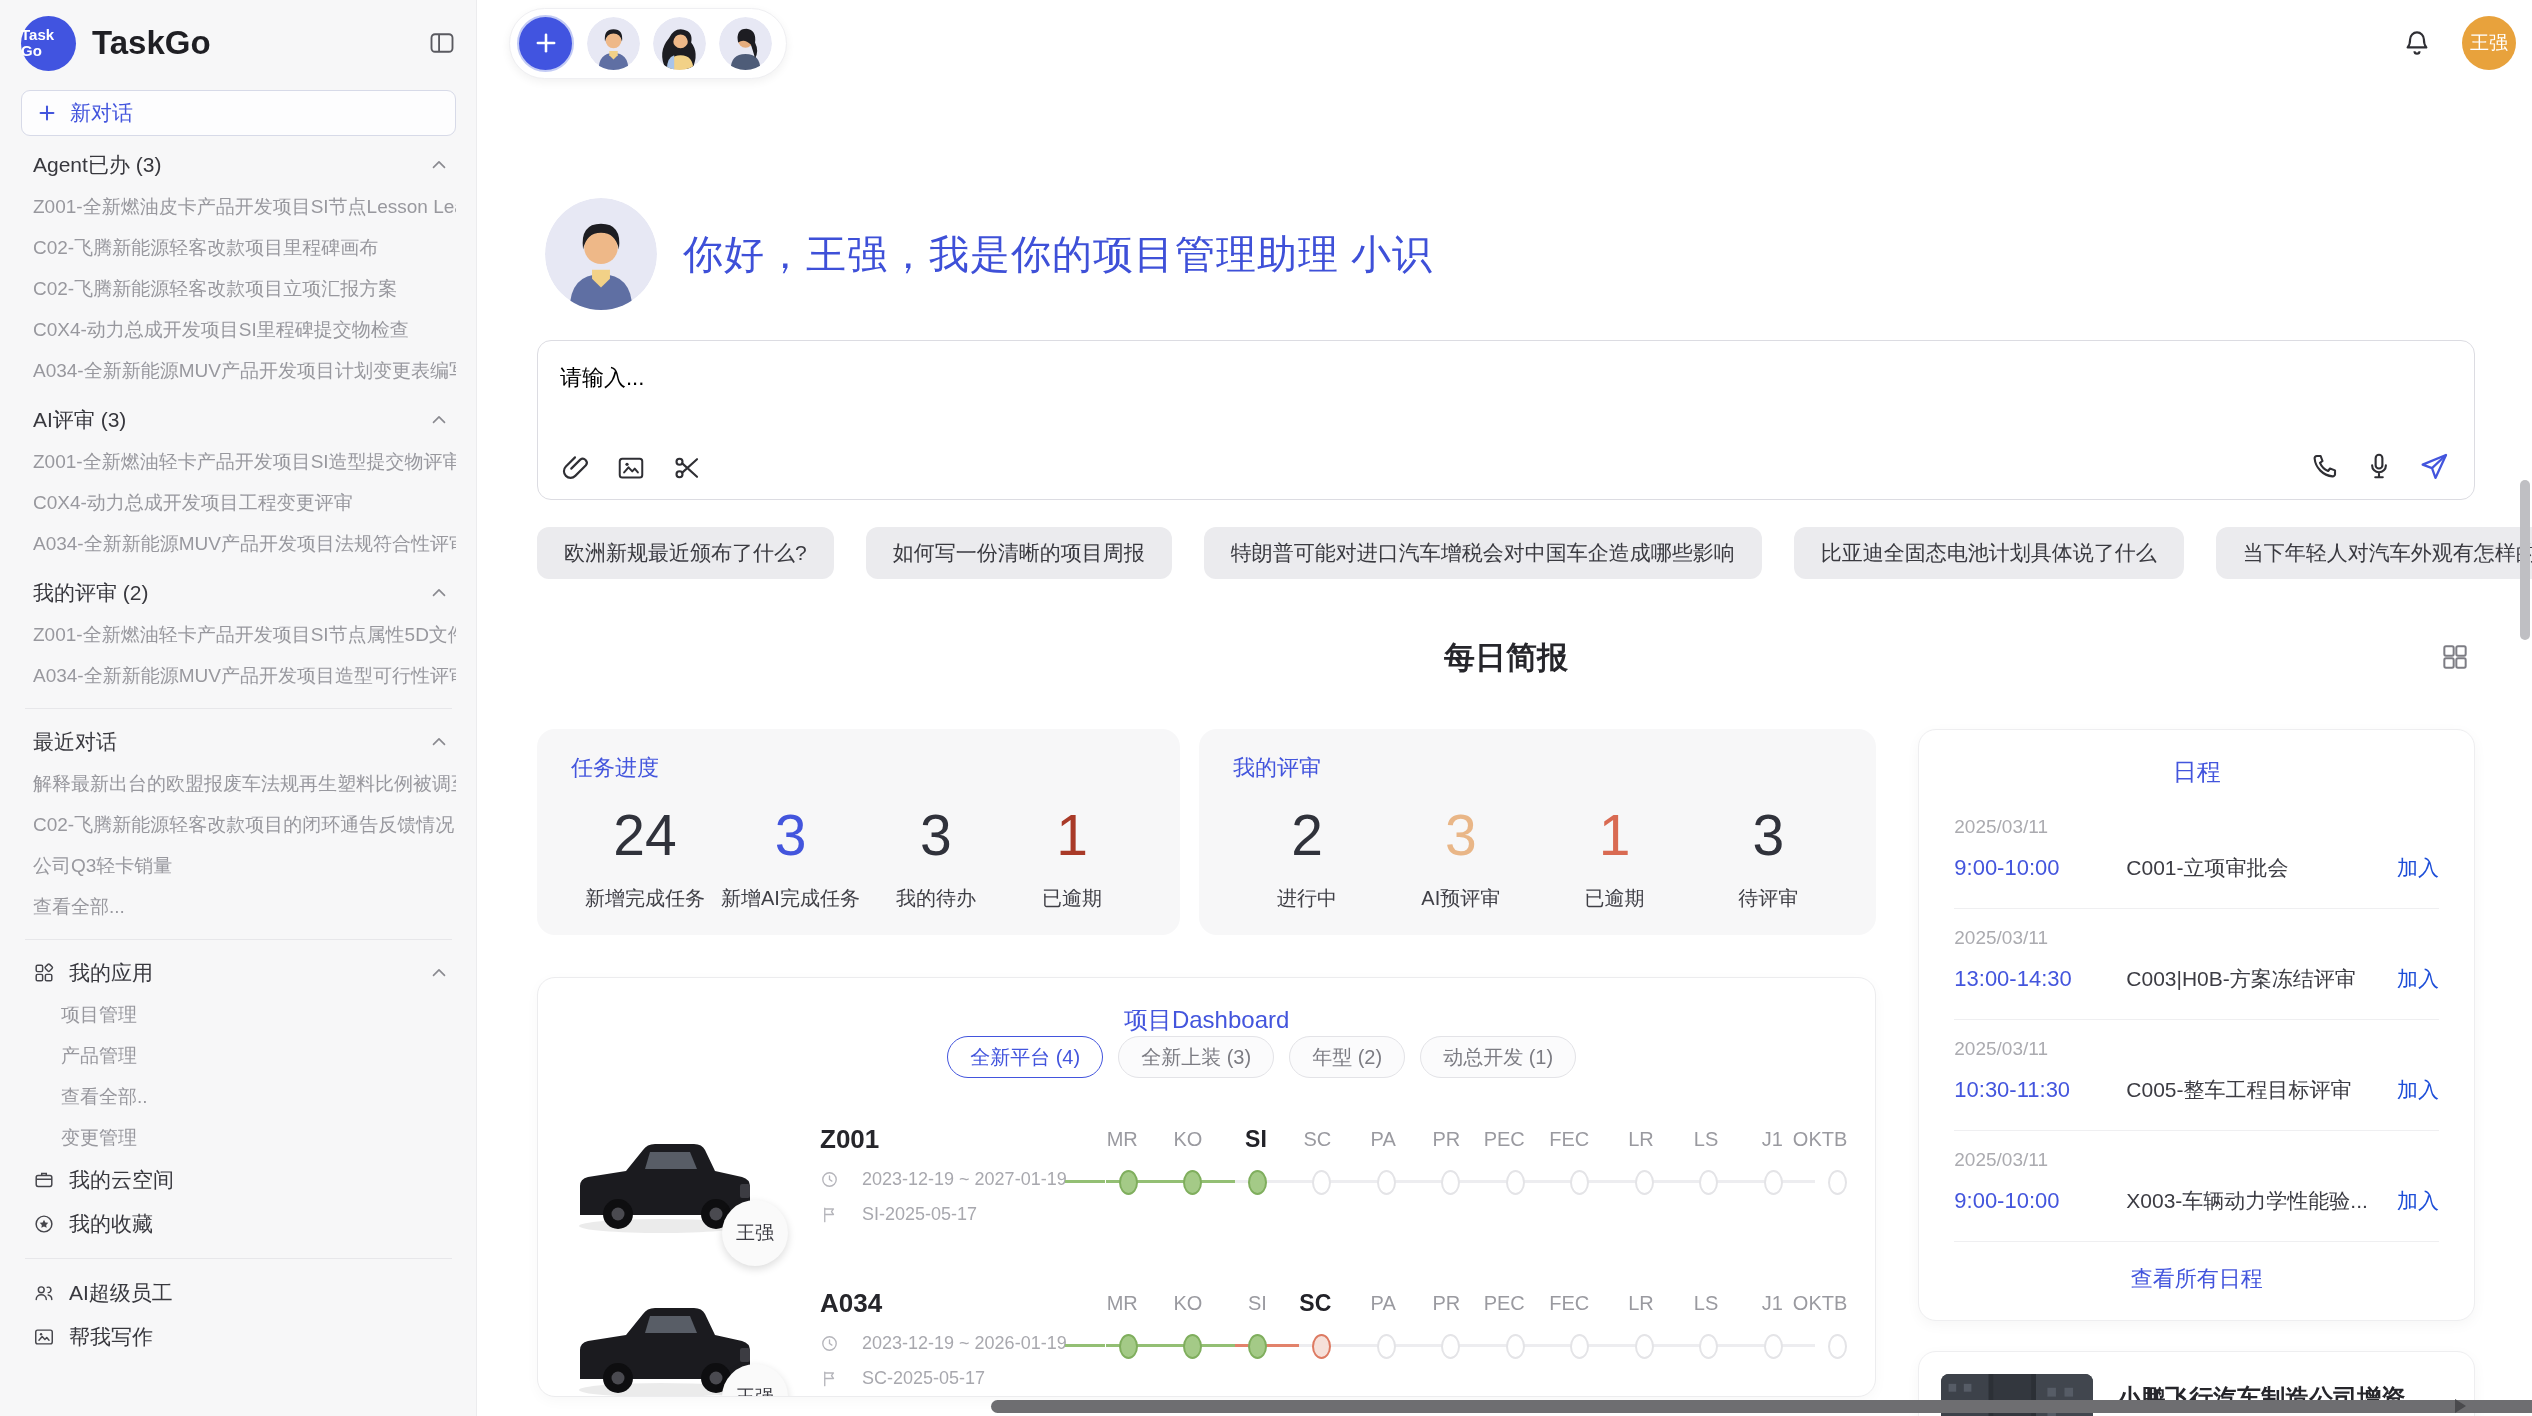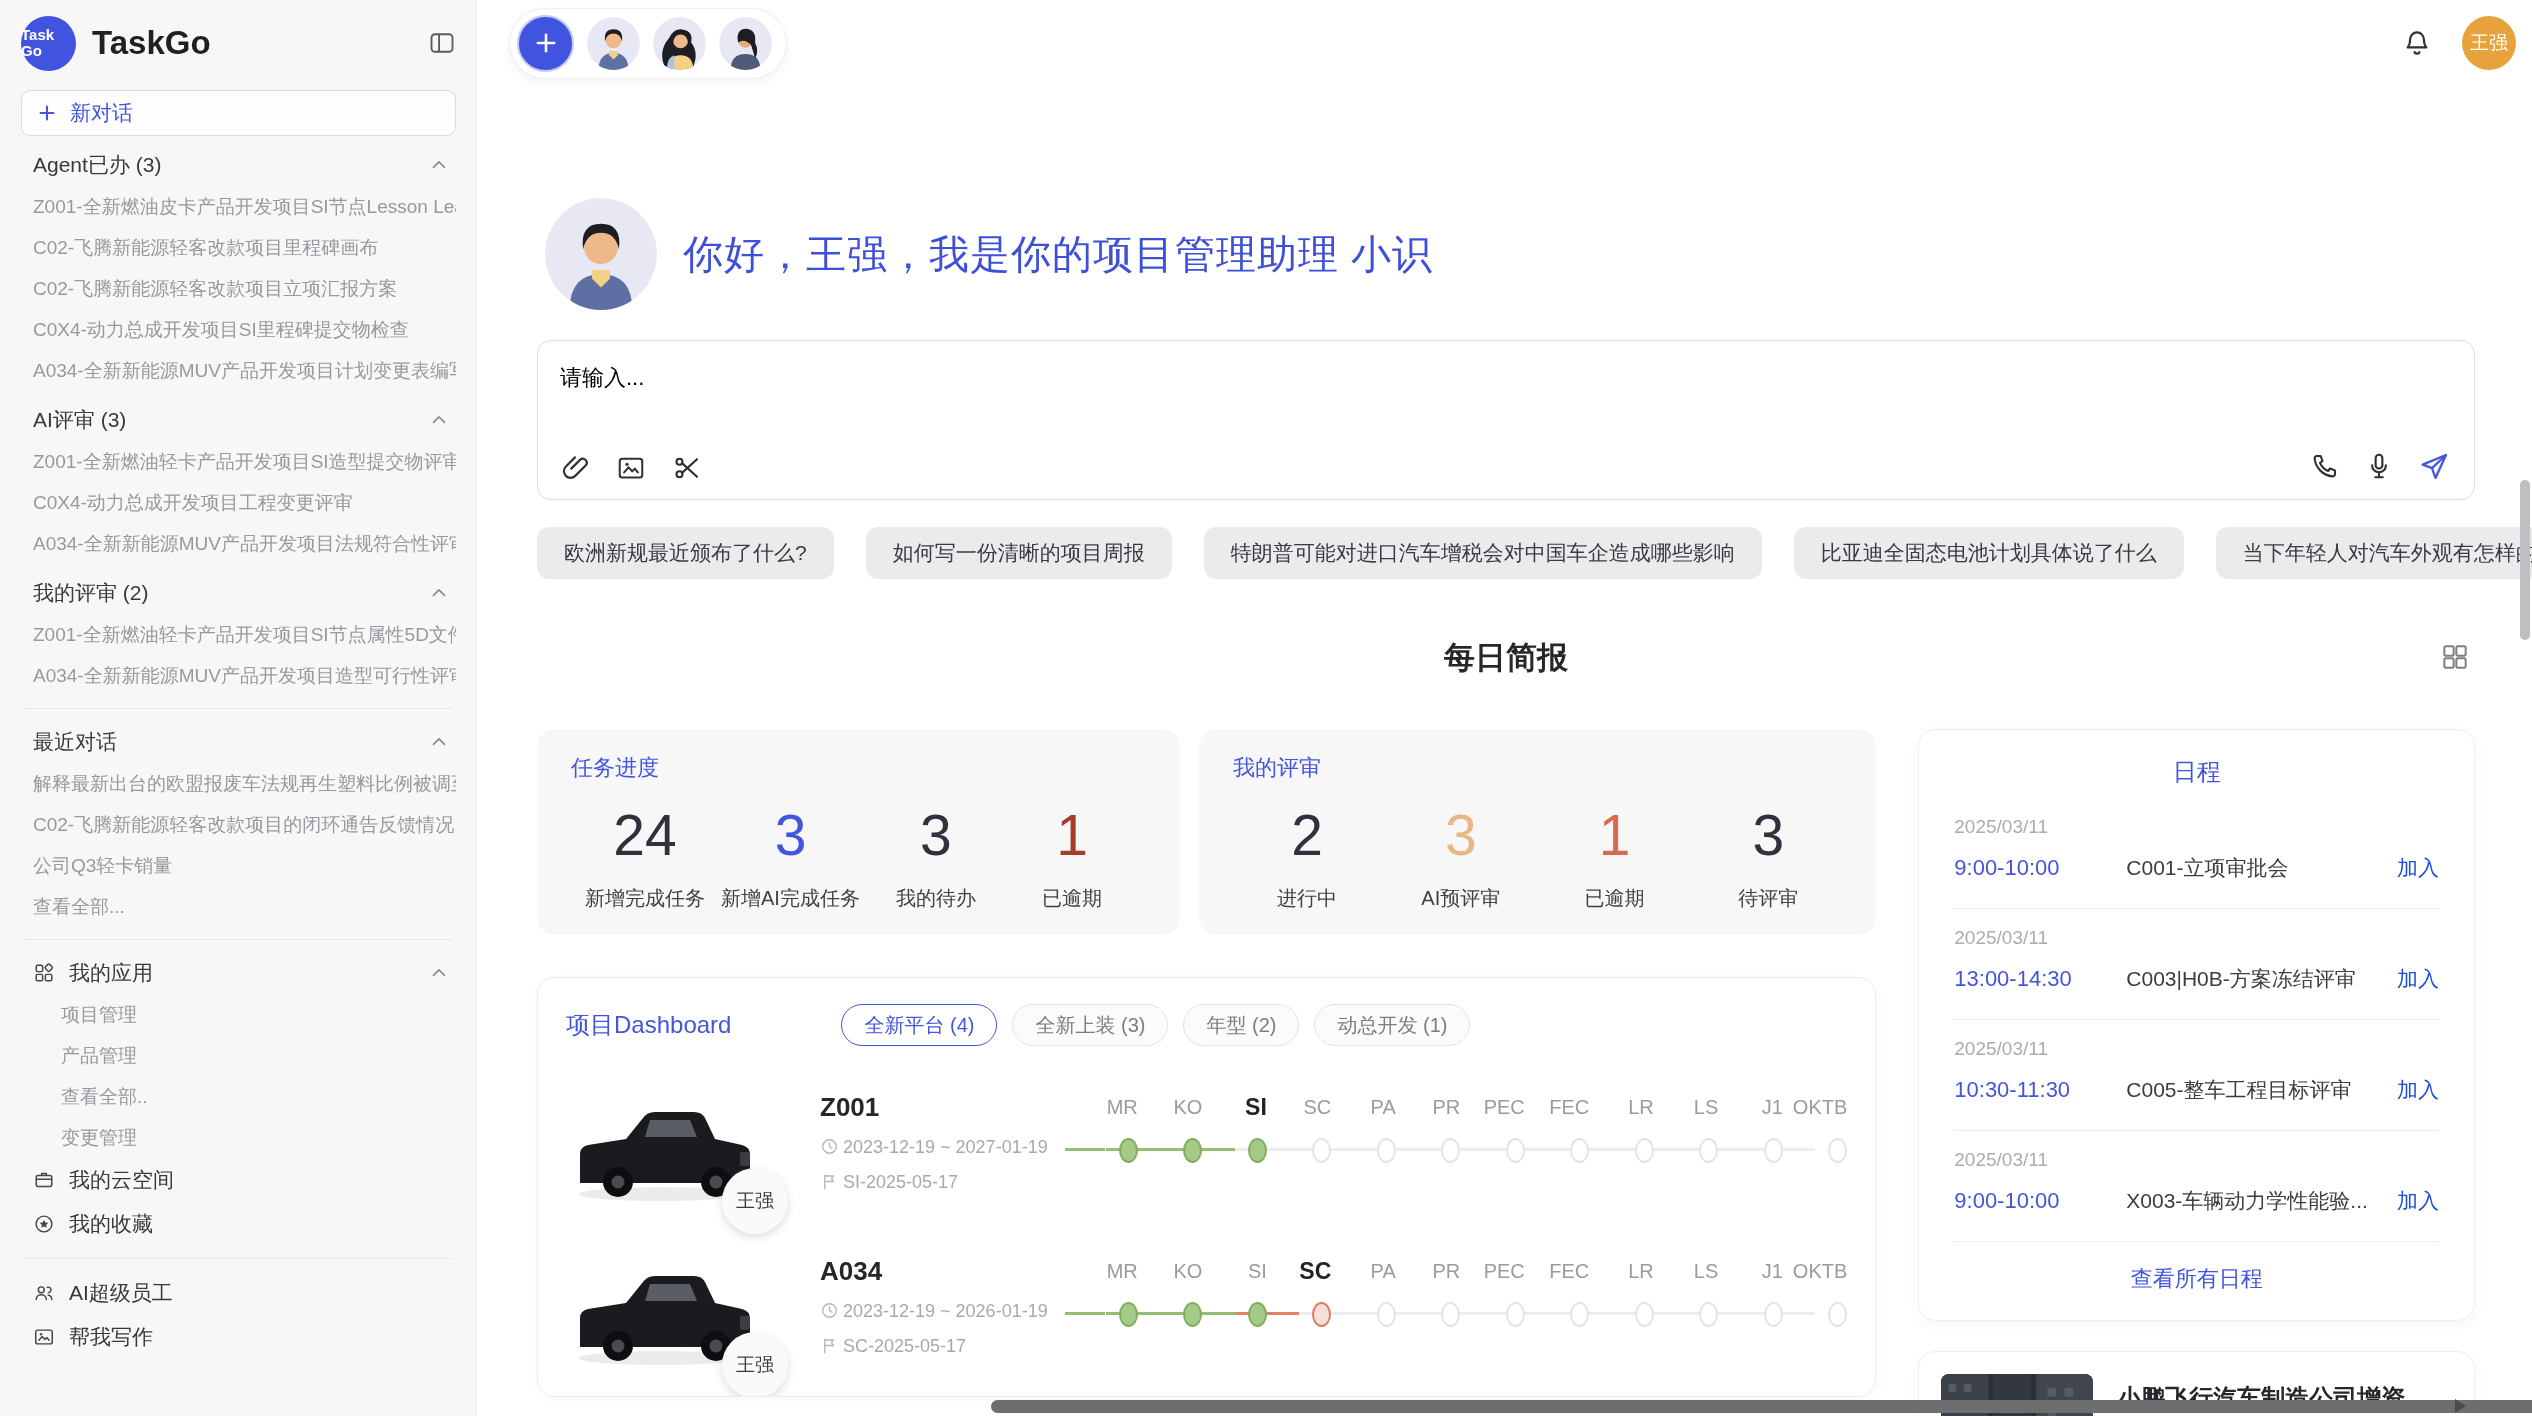--- a/index.html
+++ b/index.html
@@ -75,35 +75,35 @@
   .stat-card { background:#f7f7f8; border-radius:18px; height:206px; padding:24px 34px; }
   .stat-card.c1 { width:643px; } .stat-card.c2 { flex:1; }
   .stat-title { font-size:22px; color:#4355dd; }
   .stat-cols { display:flex; justify-content:space-between; margin-top:20px; padding:0 14px; }
   .stat-col { text-align:center; min-width:120px;}
   .stat-num { font-size:57px; font-weight:500; line-height:64px; }
   .stat-lab { margin-top:18px; font-size:20px; color:#3f3f46; }
 
   .dash-card { margin-top:42px; border:1px solid #ececee; border-radius:18px; background:#fff;
     padding:26px 28px; height:420px; overflow:hidden; box-shadow:0 4px 14px rgba(0,0,0,.03);}
-  .dash-head { display:flex; align-items:center; }
+  .dash-head { display:flex; align-items:center;flex-direction:column; }
   .dash-title { font-size:24px; color:#4355dd; }
   .dash-tabs { display:flex; gap:15px; margin-left:110px; }
   .dtab { height:42px; line-height:40px; padding:0 22px; border-radius:21px; font-size:20px;
     border:1px solid #e3e3e7; background:#fbfbfc; color:#7c7c83; cursor:pointer; white-space:nowrap;}
   .dtab.active { border:1.5px solid #4355dd; color:#4355dd; background:#fff; }
 
   .proj-row { display:flex; margin-top:44px; align-items:flex-start; }
   .proj-imgwrap { position:relative; width:190px; height:120px; margin-right:64px; flex:none; }
   .owner-badge { position:absolute; right:-32px; bottom:-24px; width:66px; height:66px; border-radius:50%;
     background:#fafafa; box-shadow:0 3px 8px rgba(0,0,0,.14); display:flex; align-items:center;
     justify-content:center; font-size:19px; color:#3c3c43; }
   .proj-info { width:250px; flex:none; padding-top:2px; }
   .proj-name { font-size:26px; font-weight:700; color:#26262b; }
-  .proj-meta { display:flex; gap:4px; margin-top:14px; font-size:18px; color:#a8a8ae; }
+  .proj-meta { display:flex; align-items:center; gap:23px; margin-top:14px; font-size:18px; color:#a8a8ae; }
   .proj-meta .micon { display:flex; color:#b5b5bb; }
   .ms-track { position:relative; display:flex; margin-left:auto; width:774px; padding-top:2px;}
   .ms-cell { width:64.5px; display:flex; flex-direction:column; align-items:flex-end; }
   .ms-lab { font-size:20px; color:#9a9aa0; height:30px; line-height:30px; }
   .ms-lab.hl { font-size:23px; color:#222228; font-weight:700; }
   .ms-dot { margin-top:16px; width:19px; height:25px; border-radius:50%; background:#fff;
     border:2px solid #e4e4e7; position:relative; z-index:1; }
   .ms-dot.done { background:#a4ca87; border-color:#7fae5d; }
   .ms-dot.late { background:#f6e0d9; border-color:#dd7a62; }
   .ms-line { position:absolute; top:58px; height:3px; background:#ededf0; z-index:0; }

